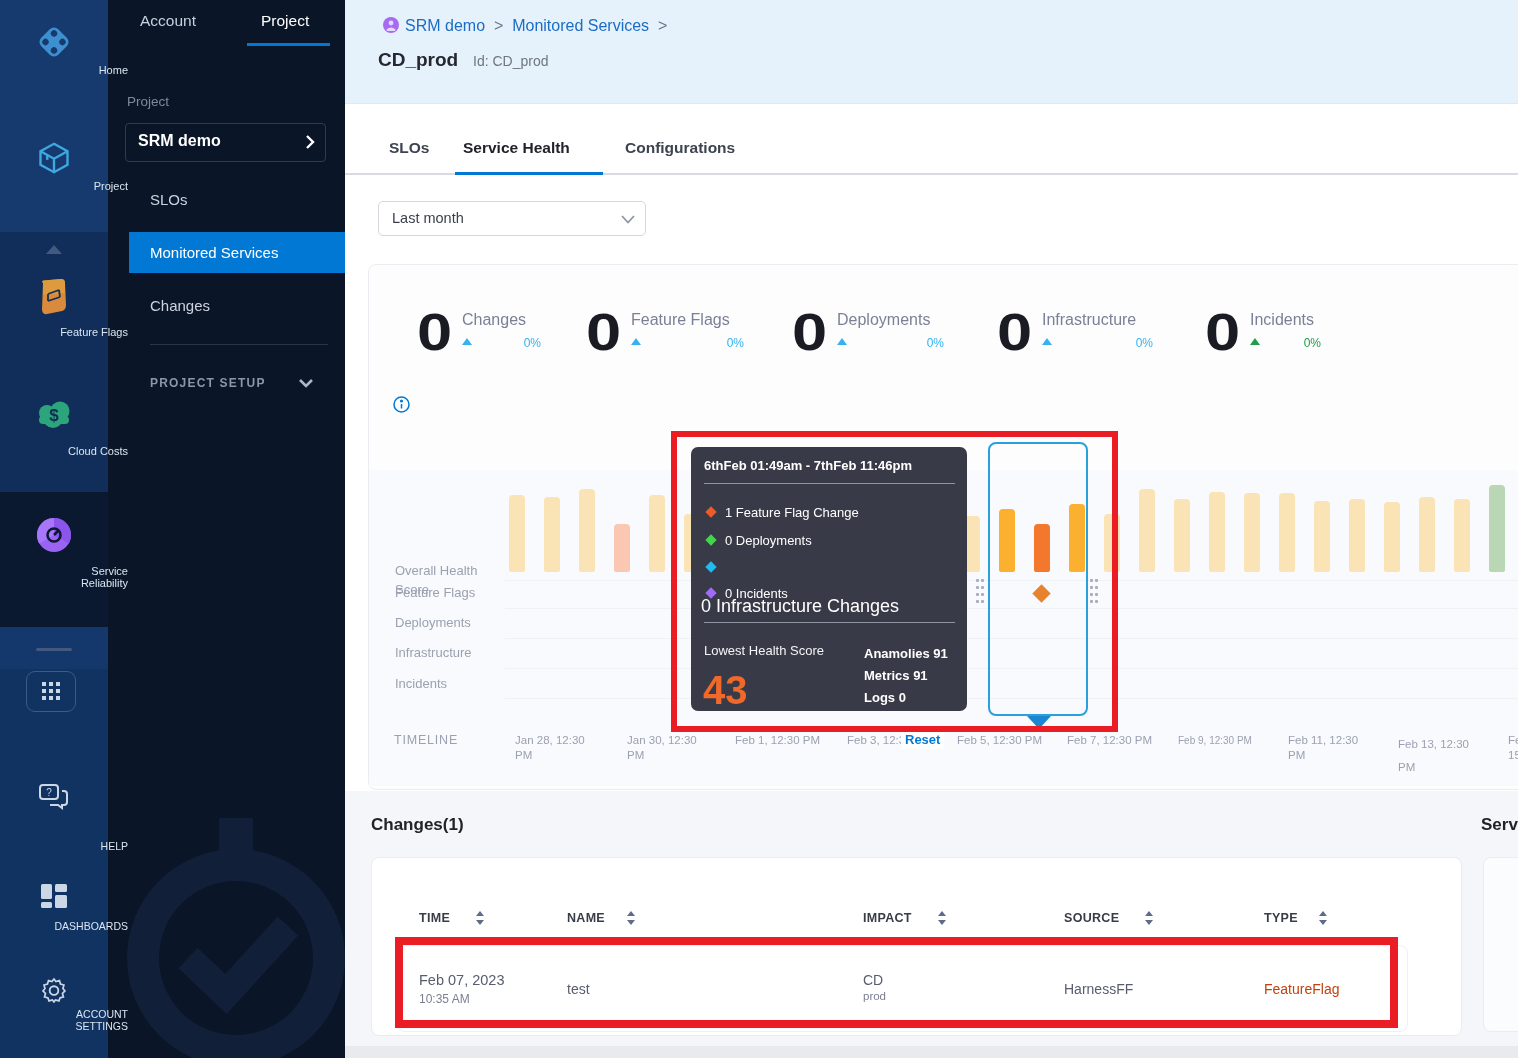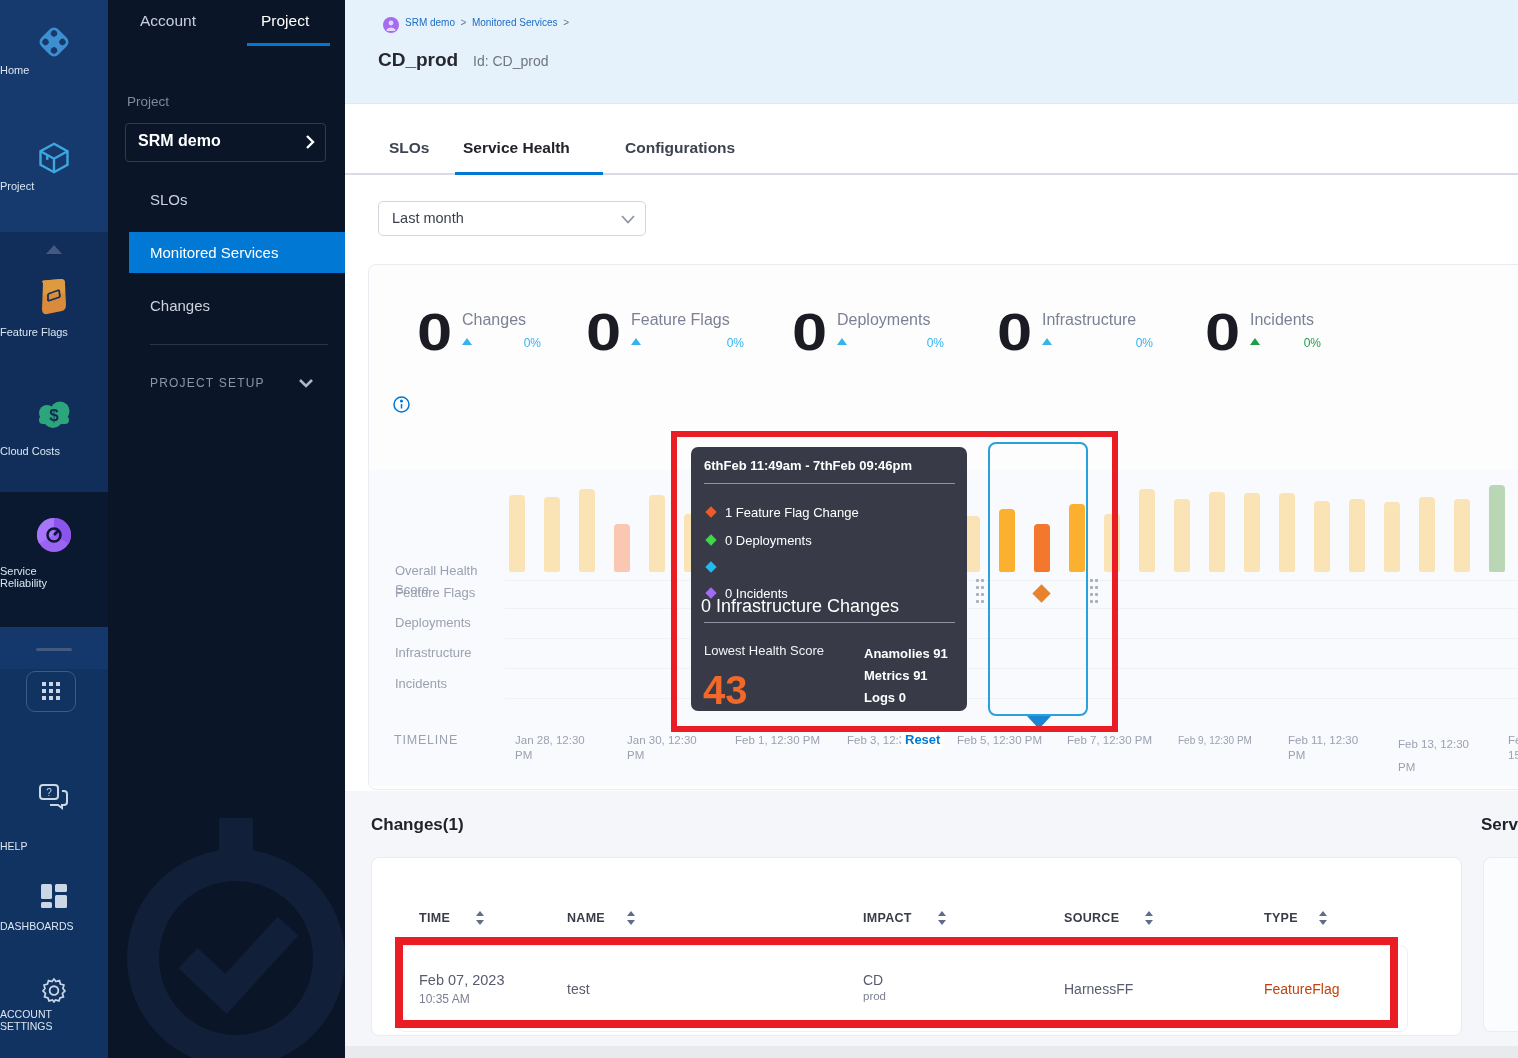--- a/index.html
+++ b/index.html
@@ -4,21 +4,21 @@
 <style>
 * { margin:0; padding:0; box-sizing:border-box; }
 html,body { width:1518px; height:1058px; overflow:hidden; background:#fff;
   font-family:"Liberation Sans", sans-serif; }
 #page { position:relative; width:1518px; height:1058px; }
 .abs { position:absolute; }
 
 
 #rail { position:absolute; left:0; top:0; width:108px; height:1058px; background:#113361; z-index:30; }
 .railsec { position:absolute; left:0; width:108px; }
-.rail-label { position:absolute; width:128px; text-align:left; color:#dbe6f2; font-size:11px; }
+.rail-label { position:absolute; width:128px; text-align:right; color:#dbe6f2; font-size:11px; }
 
 
 #sidenav { position:absolute; left:108px; top:0; width:237px; height:1058px; background:#0a1527; z-index:25; overflow:hidden; }
 
 
 #main { position:absolute; left:345px; top:0; width:1173px; height:1058px; background:#fff; }
 </style>
 </head>
 <body>
 <div id="page">
@@ -133,35 +133,35 @@
         <path d="M4 2 L10 8 L4 14"></path>
       </svg>
 
   <div class="abs" style="left:42px;top:191px;color:#ccd3de;font-size:15px;">SLOs</div>
   <div class="abs" style="left:21px;top:232px;width:216px;height:41px;background:#0278d5;"></div>
   <div class="abs" style="left:42px;top:244px;color:#fff;font-size:15px;">Monitored Services</div>
   <div class="abs" style="left:42px;top:297px;color:#ccd3de;font-size:15px;">Changes</div>
 
   <div class="abs" style="left:42px;top:344px;width:178px;height:1px;background:#28354d;"></div>
 
-  <div class="abs" style="left:42px;top:376px;color:#8b96a8;font-size:12px;font-weight:normal;letter-spacing:1.2px;">PROJECT SETUP</div>
+  <div class="abs" style="left:42px;top:376px;color:#8b96a8;font-size:12px;font-weight:bold;letter-spacing:1.2px;">PROJECT SETUP</div>
   <svg class="abs" style="left:190px;top:377px;" width="16" height="12" viewBox="0 0 16 12" fill="none" stroke="#aeb7c6" stroke-width="2.6">
         <path d="M2 3 L8 9 L14 3"></path>
       </svg>
 </div>
 
 <div id="main">
 
   <div class="abs" style="left:0;top:0;width:1173px;height:104px;background:#e5f2fb;border-bottom:1px solid #d9ebf8;"></div>
   <svg class="abs" style="left:38px;top:17px;" width="16" height="16" viewBox="0 0 16 16">
     <circle cx="8" cy="8" r="8" fill="#a56cf2"></circle>
     <circle cx="8" cy="6" r="2.4" fill="#e7d9fd"></circle>
     <path d="M3.5 12.5 Q8 8.5 12.5 12.5 L12 14 L4 14 Z" fill="#e7d9fd"></path>
   </svg>
-  <div class="abs" style="left:60px;top:17px;font-size:10px;color:#1b6cc4;">SRM demo&nbsp;&nbsp;<span style="color:#6b7488;">&gt;</span>&nbsp;&nbsp;Monitored Services&nbsp;&nbsp;<span style="color:#6b7488;">&gt;</span></div>
+  <div class="abs" style="left:60px;top:17px;font-size:16px;color:#1b6cc4;">SRM demo&nbsp;&nbsp;<span style="color:#6b7488;">&gt;</span>&nbsp;&nbsp;Monitored Services&nbsp;&nbsp;<span style="color:#6b7488;">&gt;</span></div>
   <div class="abs" style="left:33px;top:49px;font-size:19px;font-weight:bold;color:#27272f;">CD_prod</div>
   <div class="abs" style="left:128px;top:53px;font-size:14px;color:#71757e;">Id: CD_prod</div>
 
   <div class="abs" style="left:0;top:104px;width:1173px;height:71px;background:#fff;border-bottom:2px solid #d9dbe4;"></div>
   <div class="abs" style="left:44px;top:139px;font-size:15.5px;font-weight:bold;color:#3d4350;">SLOs</div>
   <div class="abs" style="left:118px;top:139px;font-size:15.5px;font-weight:bold;color:#22222a;">Service Health</div>
   <div class="abs" style="left:280px;top:139px;font-size:15.5px;font-weight:bold;color:#3d4350;">Configurations</div>
   <div class="abs" style="left:110px;top:172px;width:148px;height:3px;background:#0278d5;"></div>
 
   <div class="abs" style="left:33px;top:201px;width:268px;height:35px;border:1px solid #d4d6dd;border-radius:5px;background:#fff;"></div>
@@ -264,21 +264,21 @@
           <div class="abs" style="left:745px;top:593px;width:3px;height:3px;background:#a9aebc;border-radius:1px;"></div>
           <div class="abs" style="left:750px;top:593px;width:3px;height:3px;background:#a9aebc;border-radius:1px;"></div>
           <div class="abs" style="left:745px;top:600px;width:3px;height:3px;background:#a9aebc;border-radius:1px;"></div>
           <div class="abs" style="left:750px;top:600px;width:3px;height:3px;background:#a9aebc;border-radius:1px;"></div>
         </div>
       </div>
 
   <div class="abs" style="left:690px;top:587px;width:13px;height:13px;background:#e8832d;transform:rotate(45deg);"></div>
 
   <div class="abs" style="left:346px;top:447px;width:276px;height:264px;background:#383b47;border-radius:7px;"></div>
-  <div class="abs" style="left:359px;top:458px;font-size:13px;color:#fff;font-weight:bold;">6thFeb 11:49am - 7thFeb 09:46pm</div>
+  <div class="abs" style="left:359px;top:458px;font-size:13px;color:#fff;font-weight:bold;">6thFeb 01:49am - 7thFeb 11:46pm</div>
   <div class="abs" style="left:359px;top:483px;width:251px;height:1px;background:#9094a0;"></div>
   <div id="tooltip-items">
         <div>
           <div class="abs" style="left:362px;top:508px;width:8px;height:8px;background:#ef5b28;transform:rotate(45deg);"></div>
           <div class="abs" style="left:380px;top:505px;font-size:13px;color:#fff;">1 Feature Flag Change</div>
           <div class="abs" style="left:362px;top:536px;width:8px;height:8px;background:#42d64a;transform:rotate(45deg);"></div>
           <div class="abs" style="left:380px;top:533px;font-size:13px;color:#fff;">0 Deployments</div>
           <div class="abs" style="left:362px;top:563px;width:8px;height:8px;background:#21bbf1;transform:rotate(45deg);"></div>
           <div class="abs" style="left:356px;top:560px;font-size:18px;color:#fff;margin-top:36px;">0 Infrastructure Changes</div>
           <div class="abs" style="left:362px;top:589px;width:8px;height:8px;background:#a36af5;transform:rotate(45deg);"></div>

